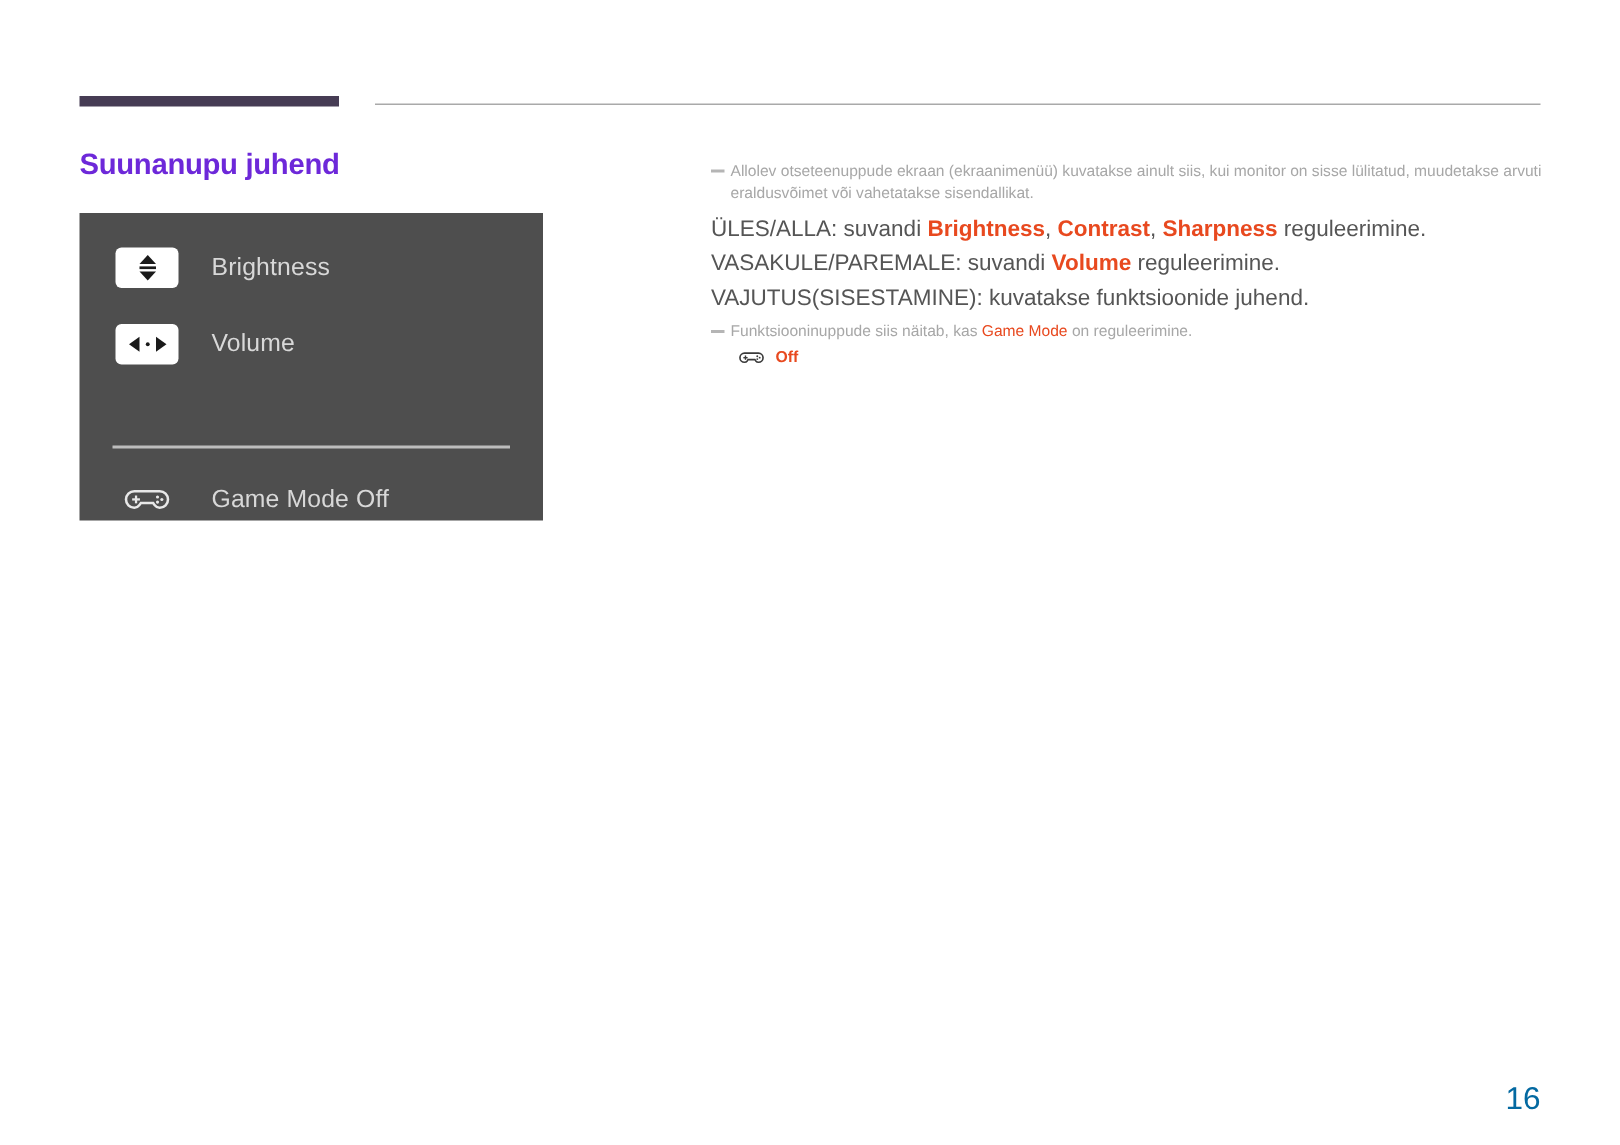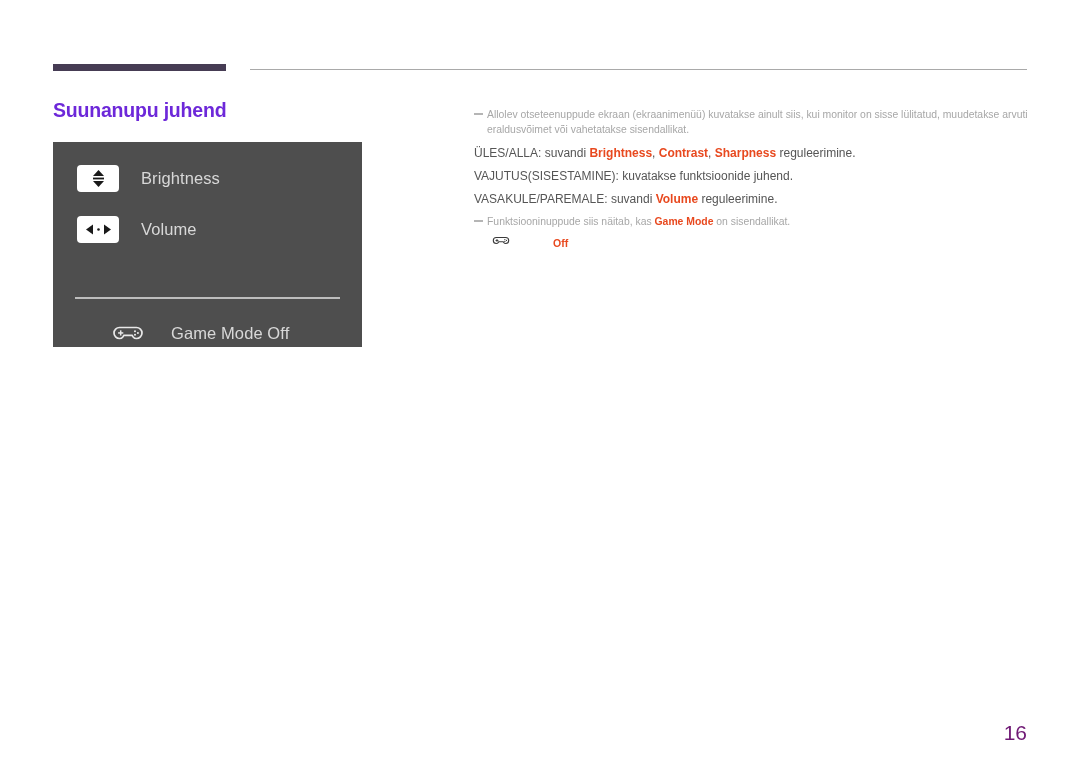--- a/index.html
+++ b/index.html
@@ -67,21 +67,21 @@
     position: absolute;
     left: 0;
     width: 100%;
     height: 51px;
     display: flex;
     align-items: center;
   }
   .osd-row.r0 { top: 11px; }
   .osd-row.r1 { top: 62px; }
   .osd-row.r2 { top: 113px; }
-  .osd-row.r3 { top: 166px; padding-left: 30px; }
+  .osd-row.r3 { top: 166px; }
 
   .key-btn {
     width: 42px;
     height: 27px;
     margin-left: 24px;
     background: #ffffff;
     border-radius: 4px;
     display: flex;
     align-items: center;
     justify-content: center;
@@ -130,46 +130,45 @@
   }
   .note .dash {
     position: absolute;
     left: 0;
     top: 5px;
     width: 9px;
     height: 2px;
     background: #b5b5b5;
   }
   .line {
-    font-size: 12px;
+    font-size: 15px;
     line-height: 14px;
     color: #555555;
     margin-bottom: 9px;
     white-space: nowrap;
   }
   .line .hl {
     color: #e8491f;
     font-weight: bold;
   }
   .note .hl {
     color: #e8491f;
-    font-weight: bold;
+    font-weight: normal;
     text-align: center;
   }
 
   .mode-list {
     margin-top: 2px;
     padding-left: 16px;
   }
   .mode-item {
     display: flex;
-    align-items: flex-end;
+    align-items: flex-start;
     height: 17px;
     margin-bottom: 1px;
-    gap: 36px;
   }
   .mode-item .pad {
     width: 22px;
     height: 15px;
     display: flex;
     align-items: center;
     justify-content: center;
     flex: none;
   }
   .mode-item .mode-label {
@@ -179,21 +178,21 @@
     color: #e8491f;
   }
 
   
   .page-number {
     position: absolute;
     right: 53px;
     top: 733px;
     transform: translateY(-50%);
     font-size: 21px;
-    color: #701a75;
+    color: #0369a1;
     font-weight: 300;
   }
 </style>
 </head>
 <body>
 
 <div class="header-rules">
   <div class="rule-thick"></div>
   <div class="rule-thin"></div>
 </div>
@@ -248,30 +247,30 @@
   <div class="note">
     <span class="dash"></span>
     <span>Allolev otseteenuppude ekraan (ekraanimenüü) kuvatakse ainult siis, kui monitor on sisse lülitatud, muudetakse arvuti eraldusvõimet või vahetatakse sisendallikat.</span>
   </div>
 
   <div class="line">
     <span>ÜLES/ALLA: suvandi </span><span class="hl">Brightness</span><span>, </span><span class="hl">Contrast</span><span>, </span><span class="hl">Sharpness</span><span> reguleerimine.</span>
   </div>
 
   <div class="line">
+    <span>VASAKULE/PAREMALE: suvandi </span><span class="hl">Volume</span><span> reguleerimine.</span>
+  </div>
+
+  <div class="line">
     <span>VAJUTUS(SISESTAMINE): kuvatakse funktsioonide juhend.</span>
-  </div>
-
-  <div class="line">
-    <span>VASAKULE/PAREMALE: suvandi </span><span class="hl">Volume</span><span> reguleerimine.</span>
   </div>
 
   <div class="note" style="margin-bottom:2px;">
     <span class="dash"></span>
-    <span>Funktsiooninuppude siis näitab, kas </span><span class="hl">Game Mode</span><span> on sisendallikat.</span>
+    <span>Funktsiooninuppude siis näitab, kas </span><span class="hl">Game Mode</span><span> on reguleerimine.</span>
   </div>
 
   <div class="mode-list">
 
     <div class="mode-item">
       <span class="pad">
         <svg width="22" height="14" viewBox="0 0 40 24" aria-hidden="true">
           <path d="M11.5 5.5 h17 a5.5 5.5 0 0 1 5.5 5.5 a5.5 5.5 0 0 1 -5.5 5.5 a4 4 0 0 1 -3.3 -1.6 l-1.1 -1.6 h-8.2 l-1.1 1.6 a4 4 0 0 1 -3.3 1.6 a5.5 5.5 0 0 1 -5.5 -5.5 a5.5 5.5 0 0 1 5.5 -5.5 z" fill="none" stroke="#3a3a3a" stroke-width="2"></path>
           <rect x="10.1" y="10.2" width="5.2" height="1.7" fill="#3a3a3a"></rect>
           <rect x="11.85" y="8.35" width="1.7" height="5.2" fill="#3a3a3a"></rect>

